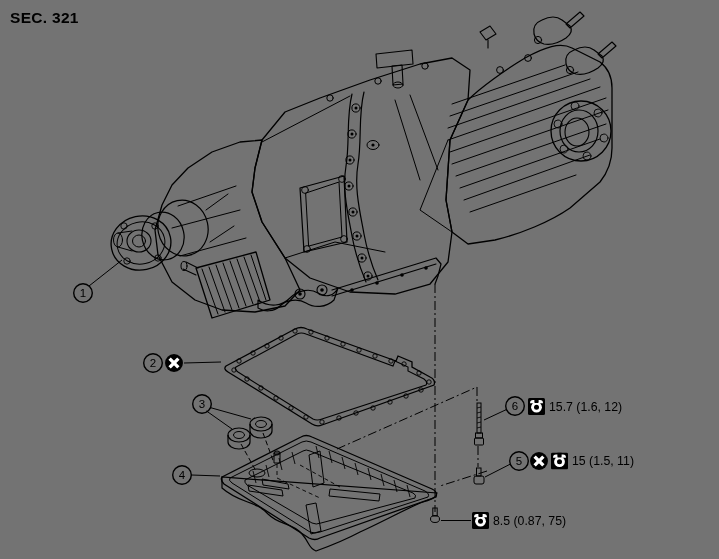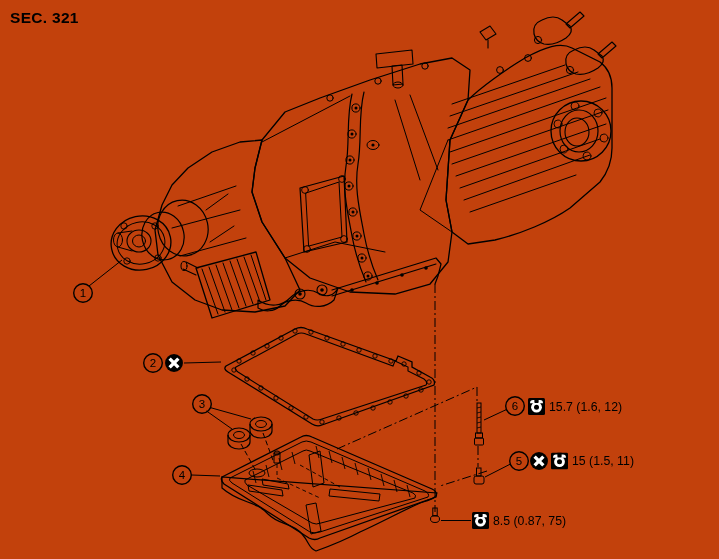--- a/index.html
+++ b/index.html
@@ -1,16 +1,16 @@
 <!DOCTYPE html>
 <html><head>
 <meta charset="utf-8">
 <style>
   html,body{margin:0;padding:0;background:#ffffff;}
-  .stage{position:relative;width:719px;height:559px;background:#c2410c;overflow:hidden;
+  .stage{position:relative;width:719px;height:559px;background:#737373;overflow:hidden;
          font-family:"Liberation Sans",sans-serif;}
   svg{position:absolute;left:0;top:0;display:block;}
   .ink{stroke:#000;fill:none;}
   .sec-label{font-weight:bold;font-size:15.5px;letter-spacing:.3px;fill:#000;}
   .callout-num{font-size:11.5px;fill:#000;}
   .tq-text{font-size:12.3px;fill:#000;}
   text{font-family:"Liberation Sans",sans-serif;}
 </style>
 </head>
 <body>

